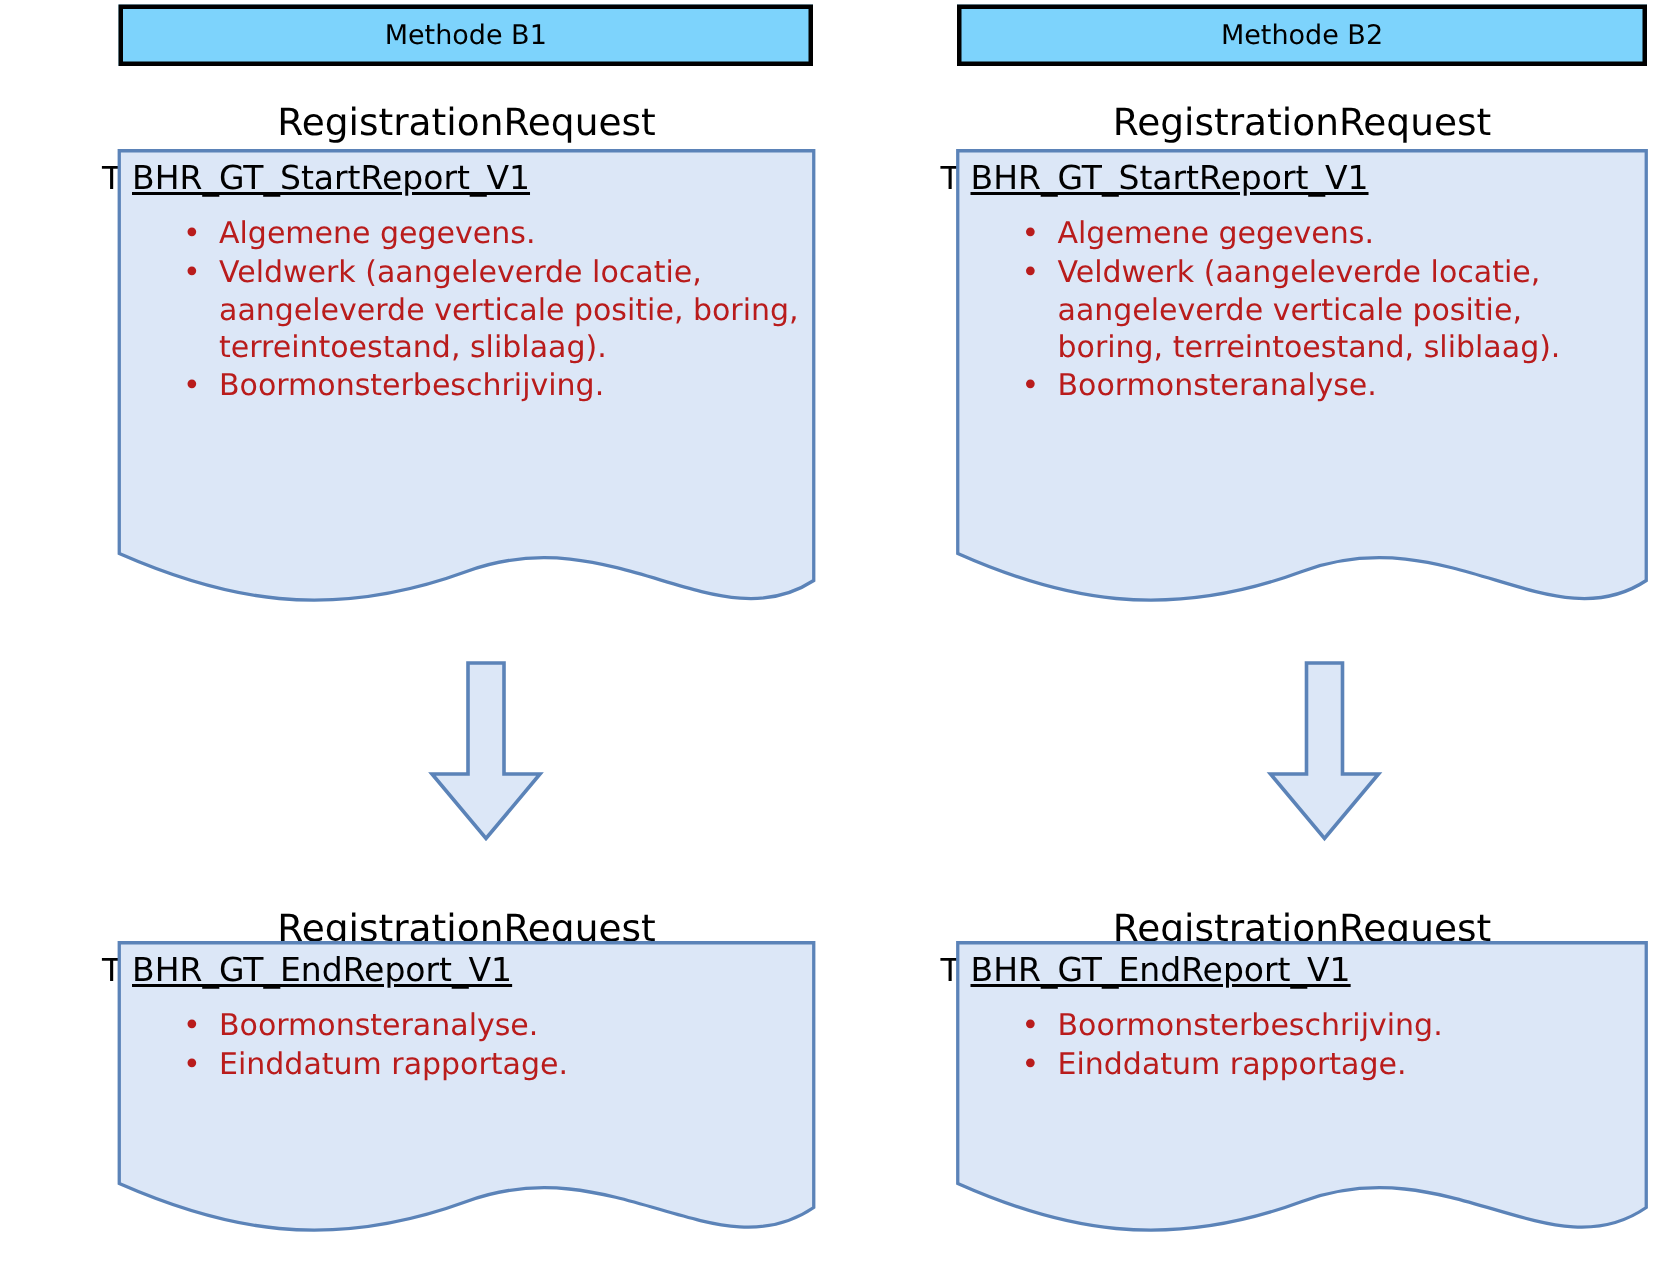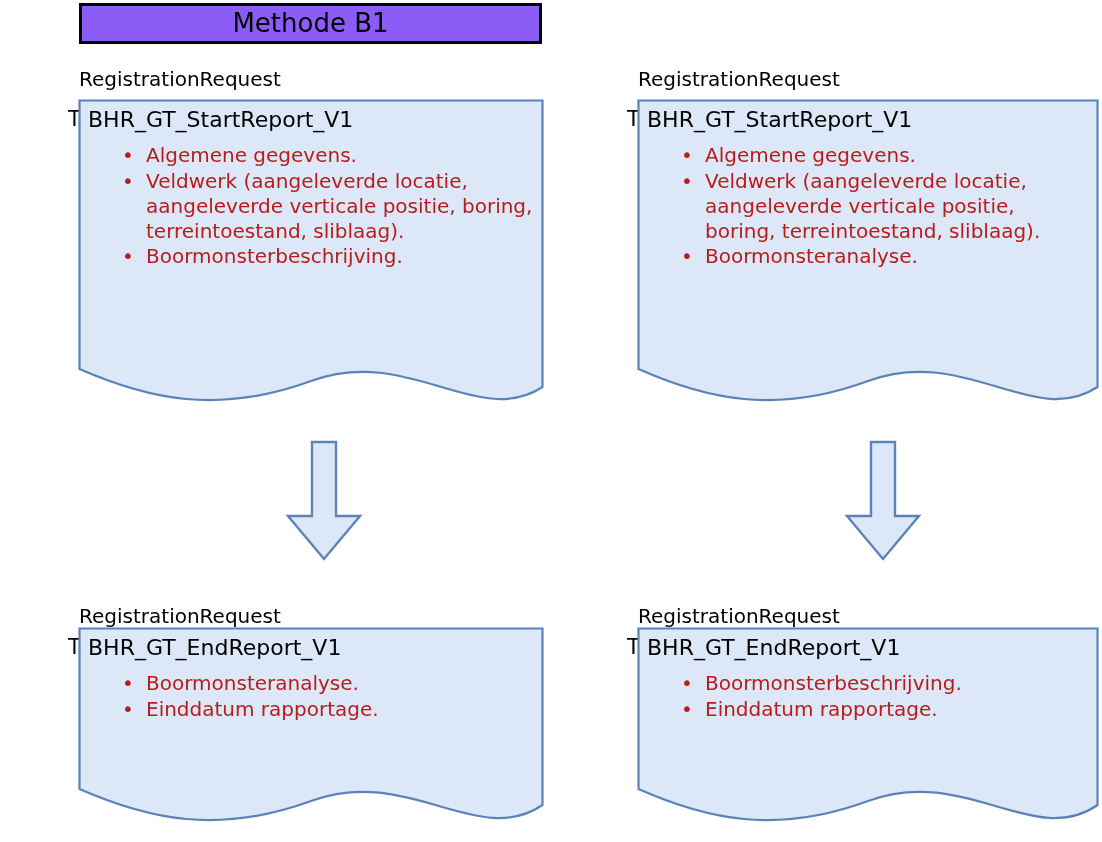--- a/index.html
+++ b/index.html
@@ -21,36 +21,37 @@
     left: 0; top: 0;
     width: 1102px;
     height: 842px;
   }
 
   
   .method-header {
     position: absolute;
     box-sizing: border-box;
     border: 3px solid #000000;
-    background: #8b5cf6;
+    background: #7dd3fc;
     display: flex;
     align-items: center;
     justify-content: center;
-    font-size: 26px;
+    font-size: 18px;
     line-height: 1.1;
     color: #000000;
   }
   .method-header.b1 { left: 79px;  top: 3px; width: 463px; height: 41px; }
   .method-header.b2 { left: 638px; top: 3px; width: 460px; height: 41px; }
 
   
   .caption {
     position: absolute;
-    font-size: 20px;
+    font-size: 25px;
     line-height: 1.1;
+    text-align: center;
     color: #000000;
     white-space: nowrap;
   }
   .cap-b1-t1 { left: 79px;  top: 68px;  width: 464px; }
   .cap-b2-t1 { left: 638px; top: 68px;  width: 460px; }
   .cap-b1-t2 { left: 79px;  top: 605px; width: 464px; }
   .cap-b2-t2 { left: 638px; top: 605px; width: 460px; }
 
   
   .tlabel {
@@ -80,20 +81,21 @@
     left: 0; top: 0;
     width: 100%;
     box-sizing: border-box;
     padding: 8px 10px 0 10px;
   }
   .doc-title {
     font-size: 22px;
     line-height: 1.2;
     color: #000000;
     white-space: nowrap;
+    text-decoration: underline;
   }
   .doc ul {
     margin: 10px 0 0 0;
     padding-left: 58px;
     list-style: none;
   }
   .doc ul li {
     position: relative;
     font-size: 20px;
     line-height: 1.26;
@@ -125,20 +127,23 @@
 </style>
 </head>
 <body>
 
 <div class="diagram">
 
   <div class="method-header b1">
     <span>Methode B1</span>
   </div>
 
+  <div class="method-header b2">
+    <span>Methode B2</span>
+  </div>
 
   <div class="caption cap-b1-t1">RegistrationRequest</div>
   <div class="caption cap-b2-t1">RegistrationRequest</div>
   <div class="caption cap-b1-t2">RegistrationRequest</div>
   <div class="caption cap-b2-t2">RegistrationRequest</div>
 
   <div class="tlabel t-b1-t1">T1</div>
   <div class="tlabel t-b2-t1">T1</div>
   <div class="tlabel t-b1-t2">T2</div>
   <div class="tlabel t-b2-t2">T2</div>

